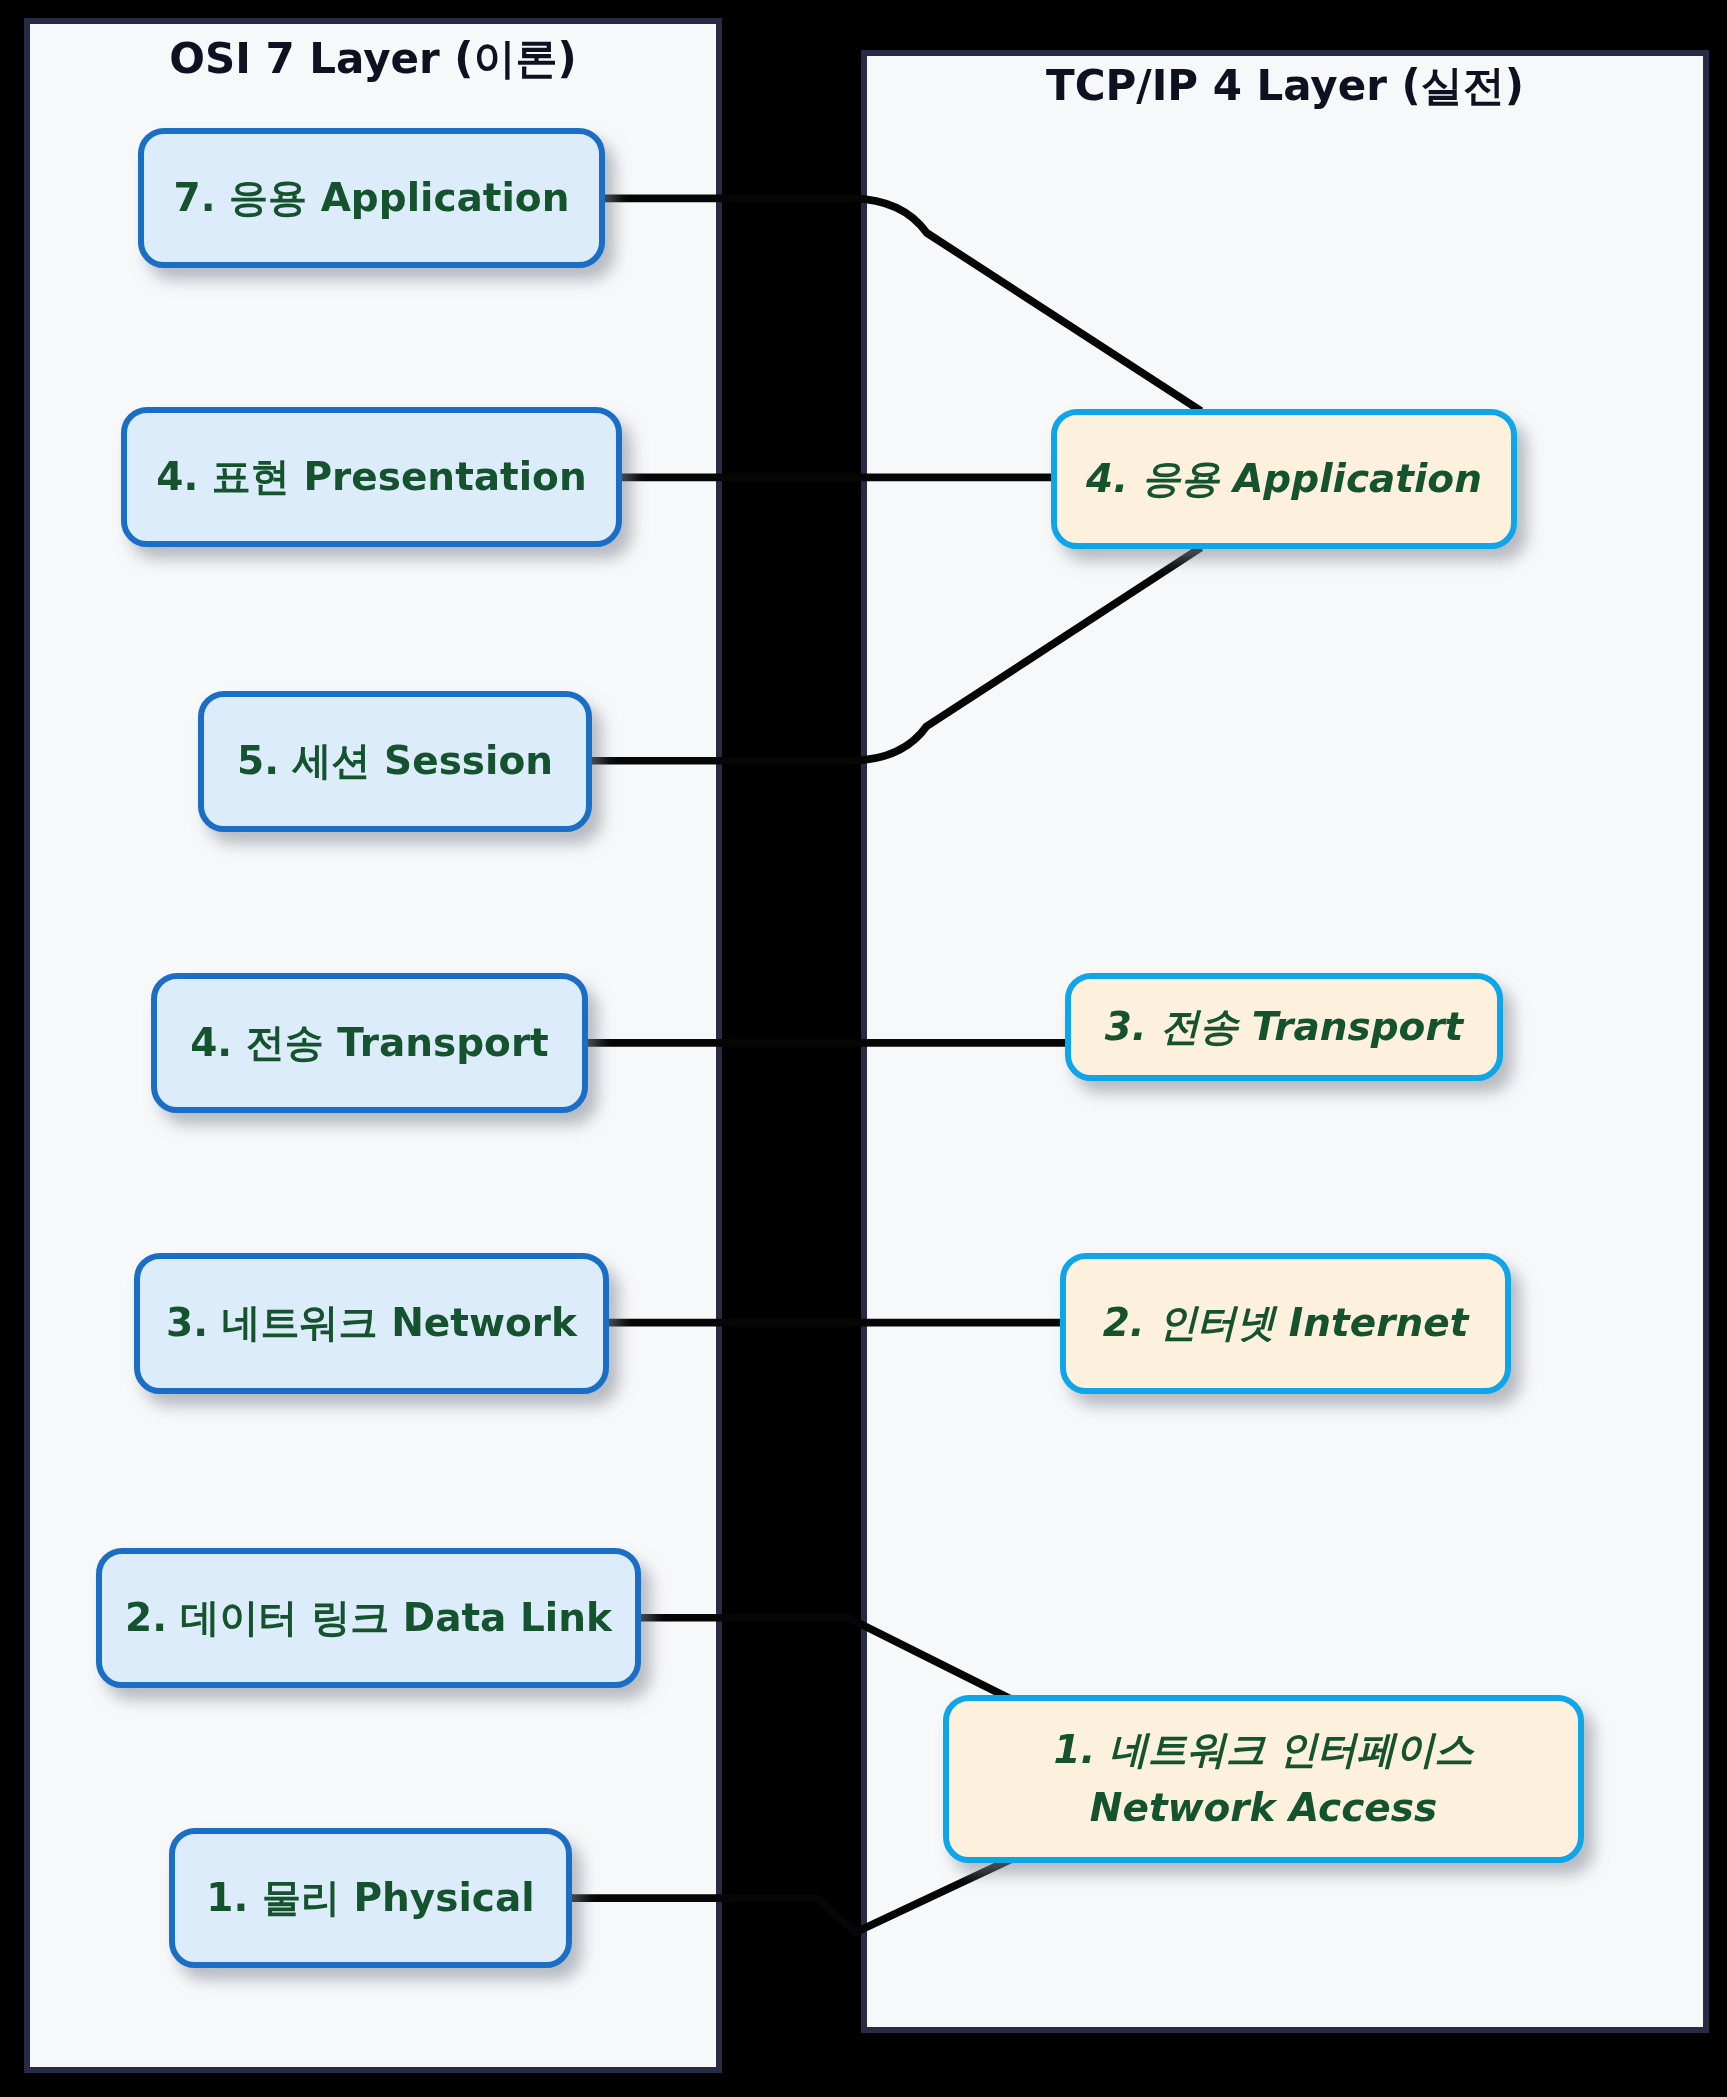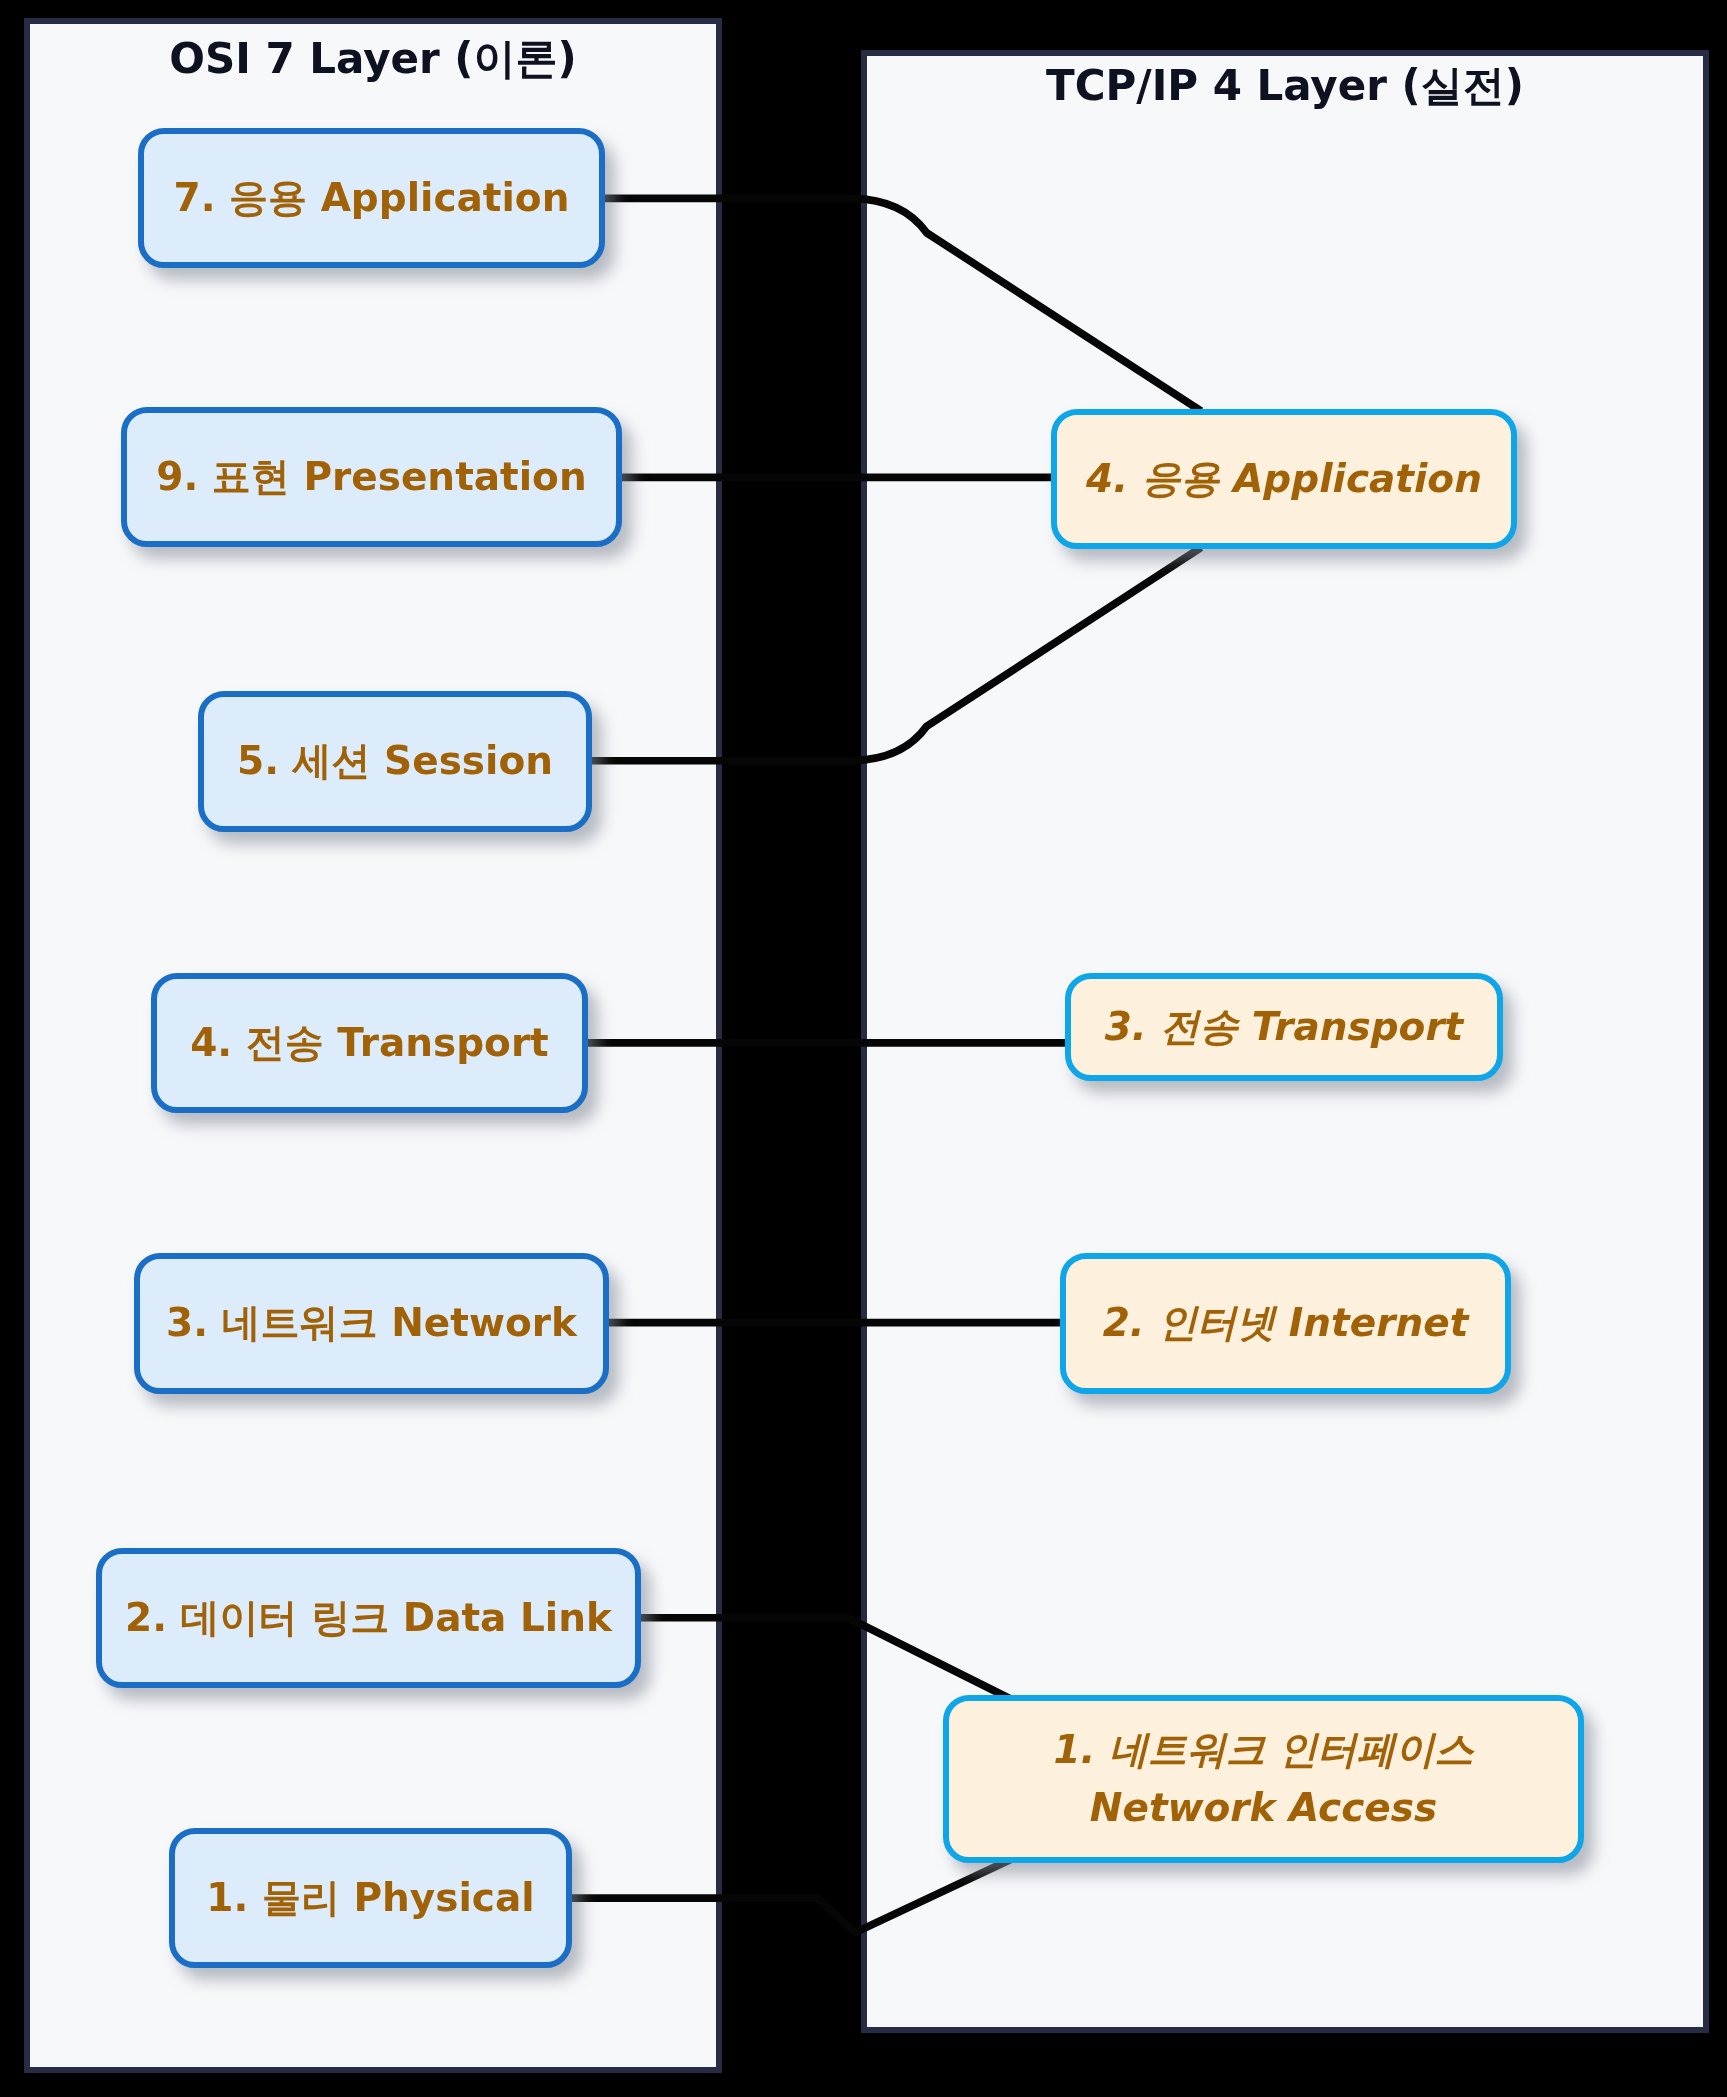--- a/index.html
+++ b/index.html
@@ -50,21 +50,21 @@
     position: absolute;
     box-sizing: border-box;
     border-radius: 26px;
     display: flex;
     align-items: center;
     justify-content: center;
     text-align: center;
     font-weight: bold;
     font-size: 39px;
     line-height: 1.5;
-    color: #a16207;
+    color: #14532d;
     padding: 0 20px;
     box-shadow: 9.5px 12px 15.4px rgba(130,136,148,0.55);
     z-index: 3;
   }
   .node-blue {
     background: #dcecfb;
     border: 6px solid #1b6ec5;
   }
   .node-orange {
     background: #fdf0dc;
@@ -105,21 +105,21 @@
   <path d="M 984 1756 L 1810 1756"></path>
   <path d="M 1018 2227 L 1800 2227"></path>
   <path d="M 1074 2724 H 1428 L 1704 2862"></path>
   <path d="M 957 3196 H 1376 L 1440 3254 L 1704 3130"></path>
 </svg>
 
 <div class="node node-blue n-l7">
   <span>7. 응용 Application</span>
 </div>
 <div class="node node-blue n-l6">
-  <span>9. 표현 Presentation</span>
+  <span>4. 표현 Presentation</span>
 </div>
 <div class="node node-blue n-l5">
   <span>5. 세션 Session</span>
 </div>
 <div class="node node-blue n-l4">
   <span>4. 전송 Transport</span>
 </div>
 <div class="node node-blue n-l3">
   <span>3. 네트워크 Network</span>
 </div>

